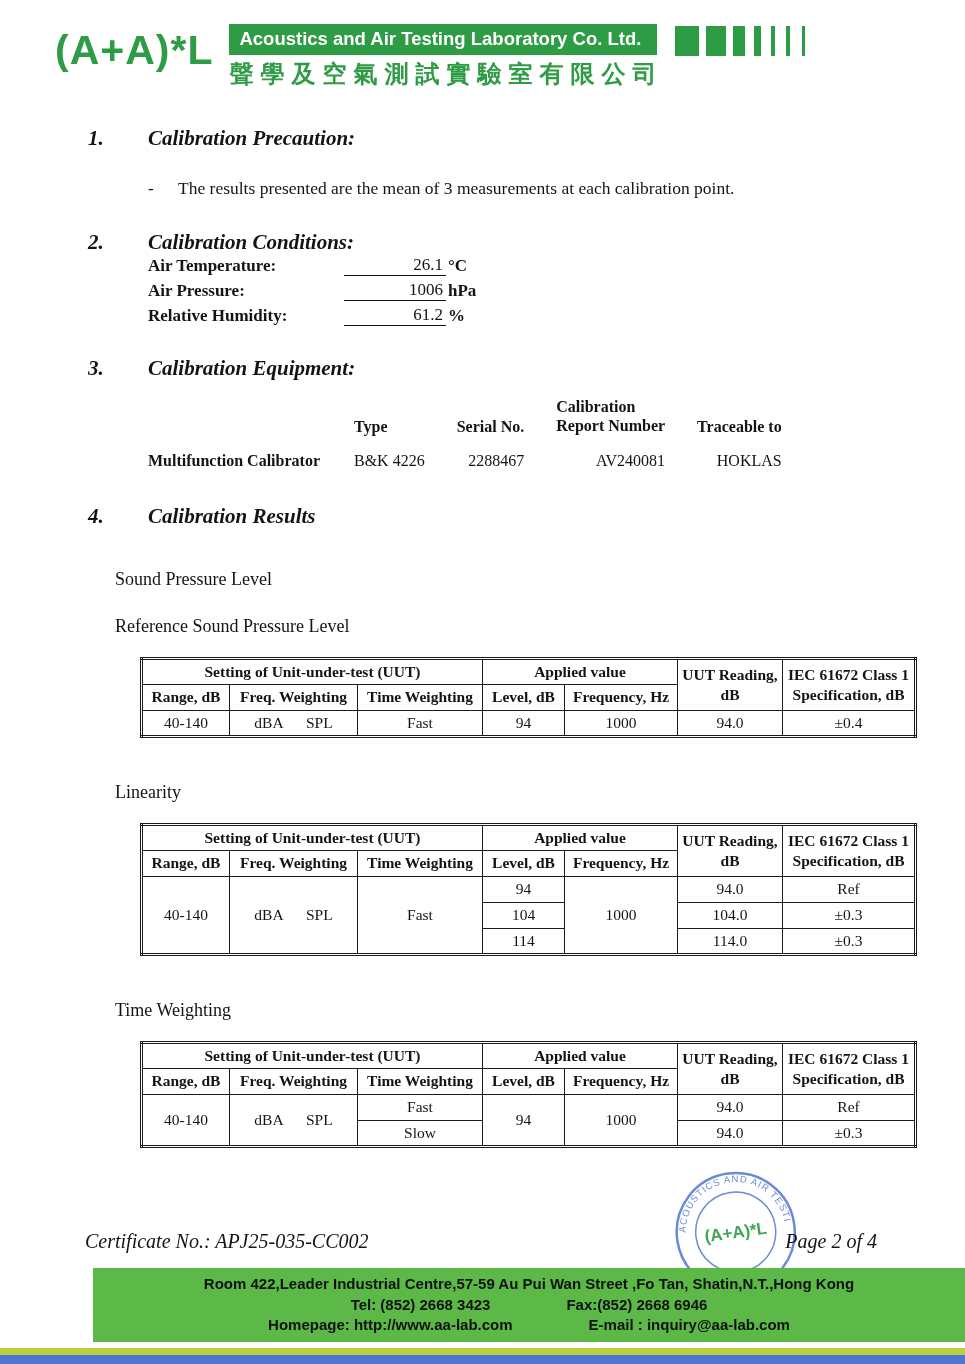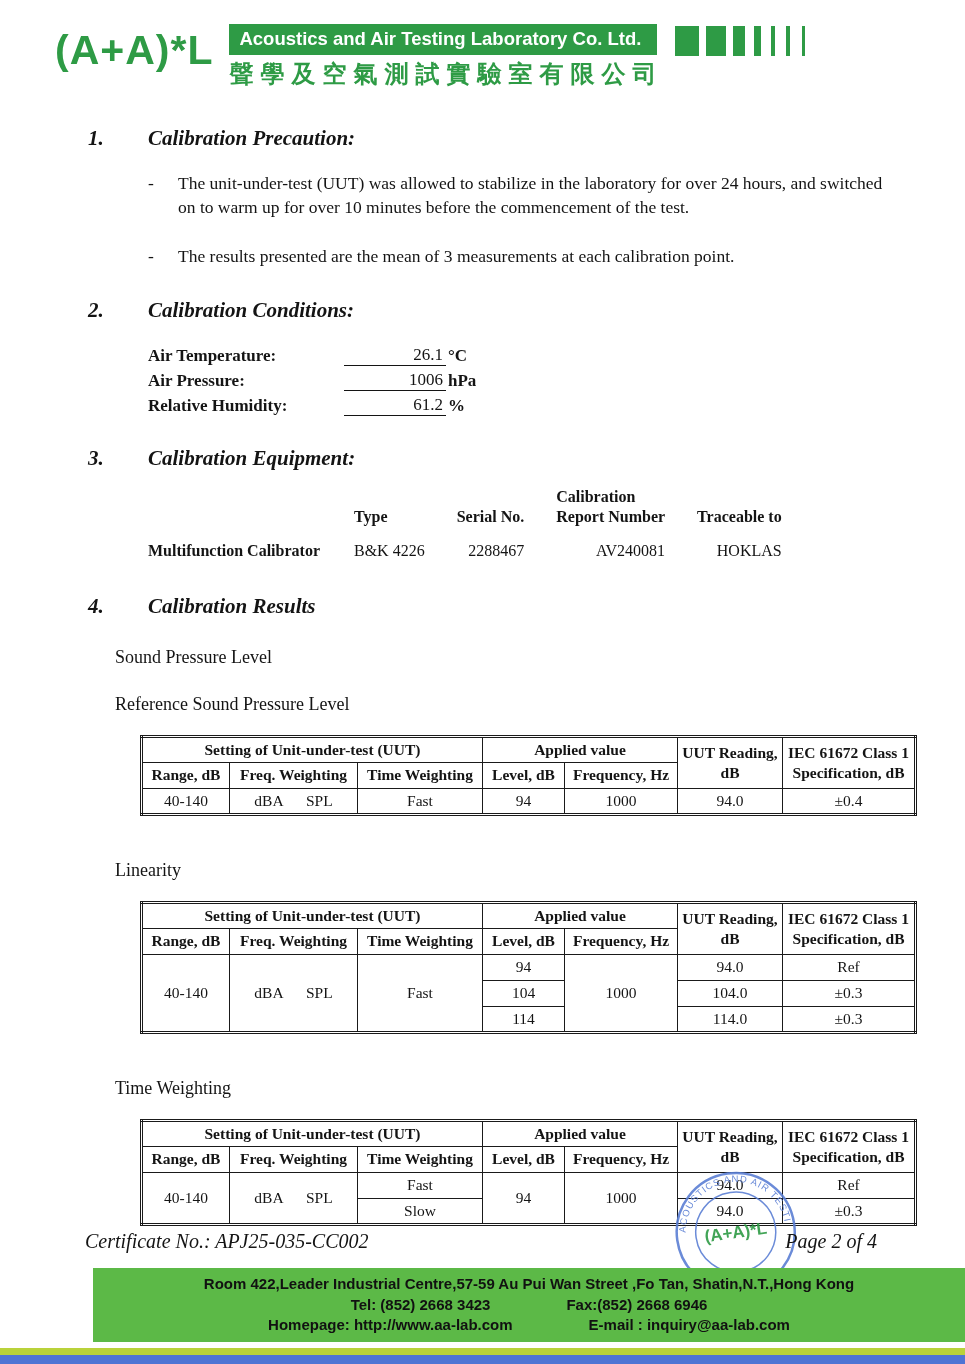--- a/index.html
+++ b/index.html
@@ -109,34 +109,30 @@
         <div class="bar b5"></div>
         <div class="bar b6"></div>
         <div class="bar b7"></div>
     </div>
   </div>
 
   <div class="sec-heading" style="margin-top:36px">
     <span class="num">1.</span>
     <span>Calibration Precaution:</span>
   </div>
-  <div class="bullet" style="margin-top:20px">
-    <span class="dash"></span>
-    <span class="btext">The unit-under-test (UUT) was allowed to stabilize in the laboratory for over 24 hours, and switched on to warm up for over 10 minutes before the commencement of the test.</span>
-  </div>
   <div class="bullet" style="margin-top:25px">
     <span class="dash"></span>
     <span class="btext">The results presented are the mean of 3 measurements at each calibration point.</span>
   </div>
 
   <div class="sec-heading" style="margin-top:30px">
     <span class="num">2.</span>
     <span>Calibration Conditions:</span>
   </div>
-  <div style="margin-top:22px">
+  <div style="">
     <div class="cond-row">
       <span class="cond-label">Air Temperature:</span>
       <span class="cond-value">26.1</span>
       <span class="cond-unit">°C</span>
     </div>
     <div class="cond-row">
       <span class="cond-label">Air Pressure:</span>
       <span class="cond-value">1006</span>
       <span class="cond-unit">hPa</span>
     </div>
@@ -168,21 +164,21 @@
       <td>AV240081</td>
       <td>HOKLAS</td>
     </tr>
   </tbody>
     </table>
 
   <div class="sec-heading" style="margin-top:34px">
     <span class="num">4.</span>
     <span>Calibration Results</span>
   </div>
-  <div class="sub-label" style="margin-top:28px">Sound Pressure Level</div>
+  <div class="sub-label" style="margin-top:40px">Sound Pressure Level</div>
   <div class="sub-label" style="margin-top:26px">Reference Sound Pressure Level</div>
 
   <table class="ctable" style="margin-top:20px">
     <colgroup>
         <col style="width:88px">
         <col style="width:128px">
         <col style="width:125px">
         <col style="width:82px">
         <col style="width:113px">
         <col style="width:105px">

